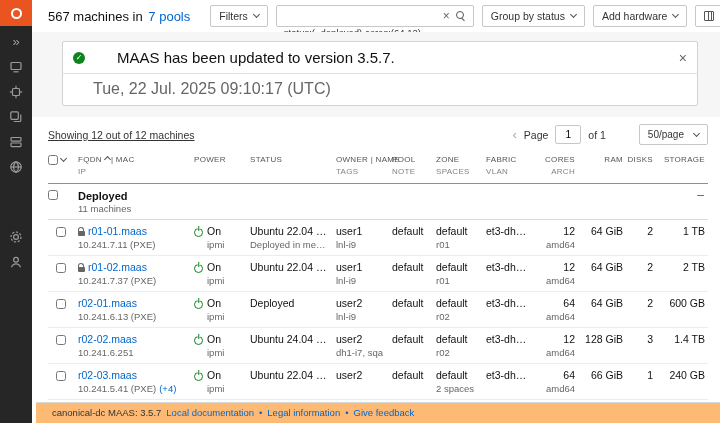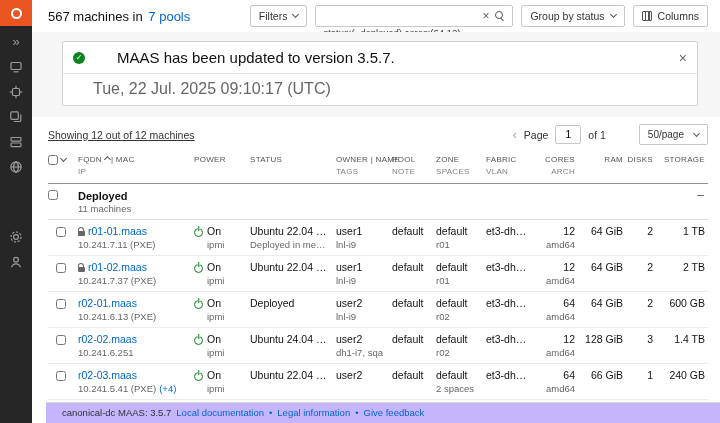--- a/index.html
+++ b/index.html
@@ -78,21 +78,21 @@
   .ip-extra { margin-left:3px; }
   .lock-icon { width:7px; height:5px; background:#666; border-radius:1px; position:relative; flex:none; margin-top:2px; }
   .lock-icon::before { content:''; position:absolute; width:4px; height:4px; border:1.2px solid #666; border-bottom:none; border-radius:3px 3px 0 0; top:-4px; left:0.3px; }
   .power-line { display:flex; align-items:center; gap:4px; }
   .power-icon { width:9px; height:9px; border:1.5px solid #0E8420; border-radius:50%; position:relative; flex:none; }
   .power-icon::before { content:''; position:absolute; left:50%; top:-2.5px; transform:translateX(-50%); width:3px; height:3px; background:#fff; }
   .power-icon::after  { content:''; position:absolute; left:50%; top:-2.5px; transform:translateX(-50%); width:1.5px; height:4.5px; background:#0E8420; }
   .power-sub { padding-left:13px; }
 
   
-  .footer { position:absolute; left:14px; right:0; bottom:0; background:#c4b5fd; border-top:1px solid #d9d9d9; padding:4px 16px 5px; font-size:9.5px; color:#333; display:flex; align-items:center; gap:5px; white-space:nowrap; }
+  .footer { position:absolute; left:4px; right:0; bottom:0; background:#fdba74; border-top:1px solid #d9d9d9; padding:4px 16px 5px; font-size:9.5px; color:#333; display:flex; align-items:center; gap:5px; white-space:nowrap; }
   .footer .sep { color:#0066CC; }
 </style>
 </head>
 <body>
 
 <div class="app">
 
   <aside class="sidebar">
     <div class="logo">
         <span class="logo-mark"></span>
@@ -152,20 +152,24 @@
         <div class="searchbox">
           <input type="text" value="status:(=deployed) cores:(64,12)" style="">
           <span class="clear-x">×</span>
           <span class="search-icon"></span>
         </div>
         <div class="btn">
           <span>Group by status</span>
           <span class="chev"></span>
         </div>
         <div class="btn">
+          <span>Add hardware</span>
+          <span class="chev"></span>
+        </div>
+        <div class="btn">
           <span class="columns-icon"></span>
           <span>Columns</span>
         </div>
       </div>
     </header>
 
     <section class="notif-strip">
       <div class="banner">
         <div class="banner-row1">
           <span class="check-icon">✓</span>

